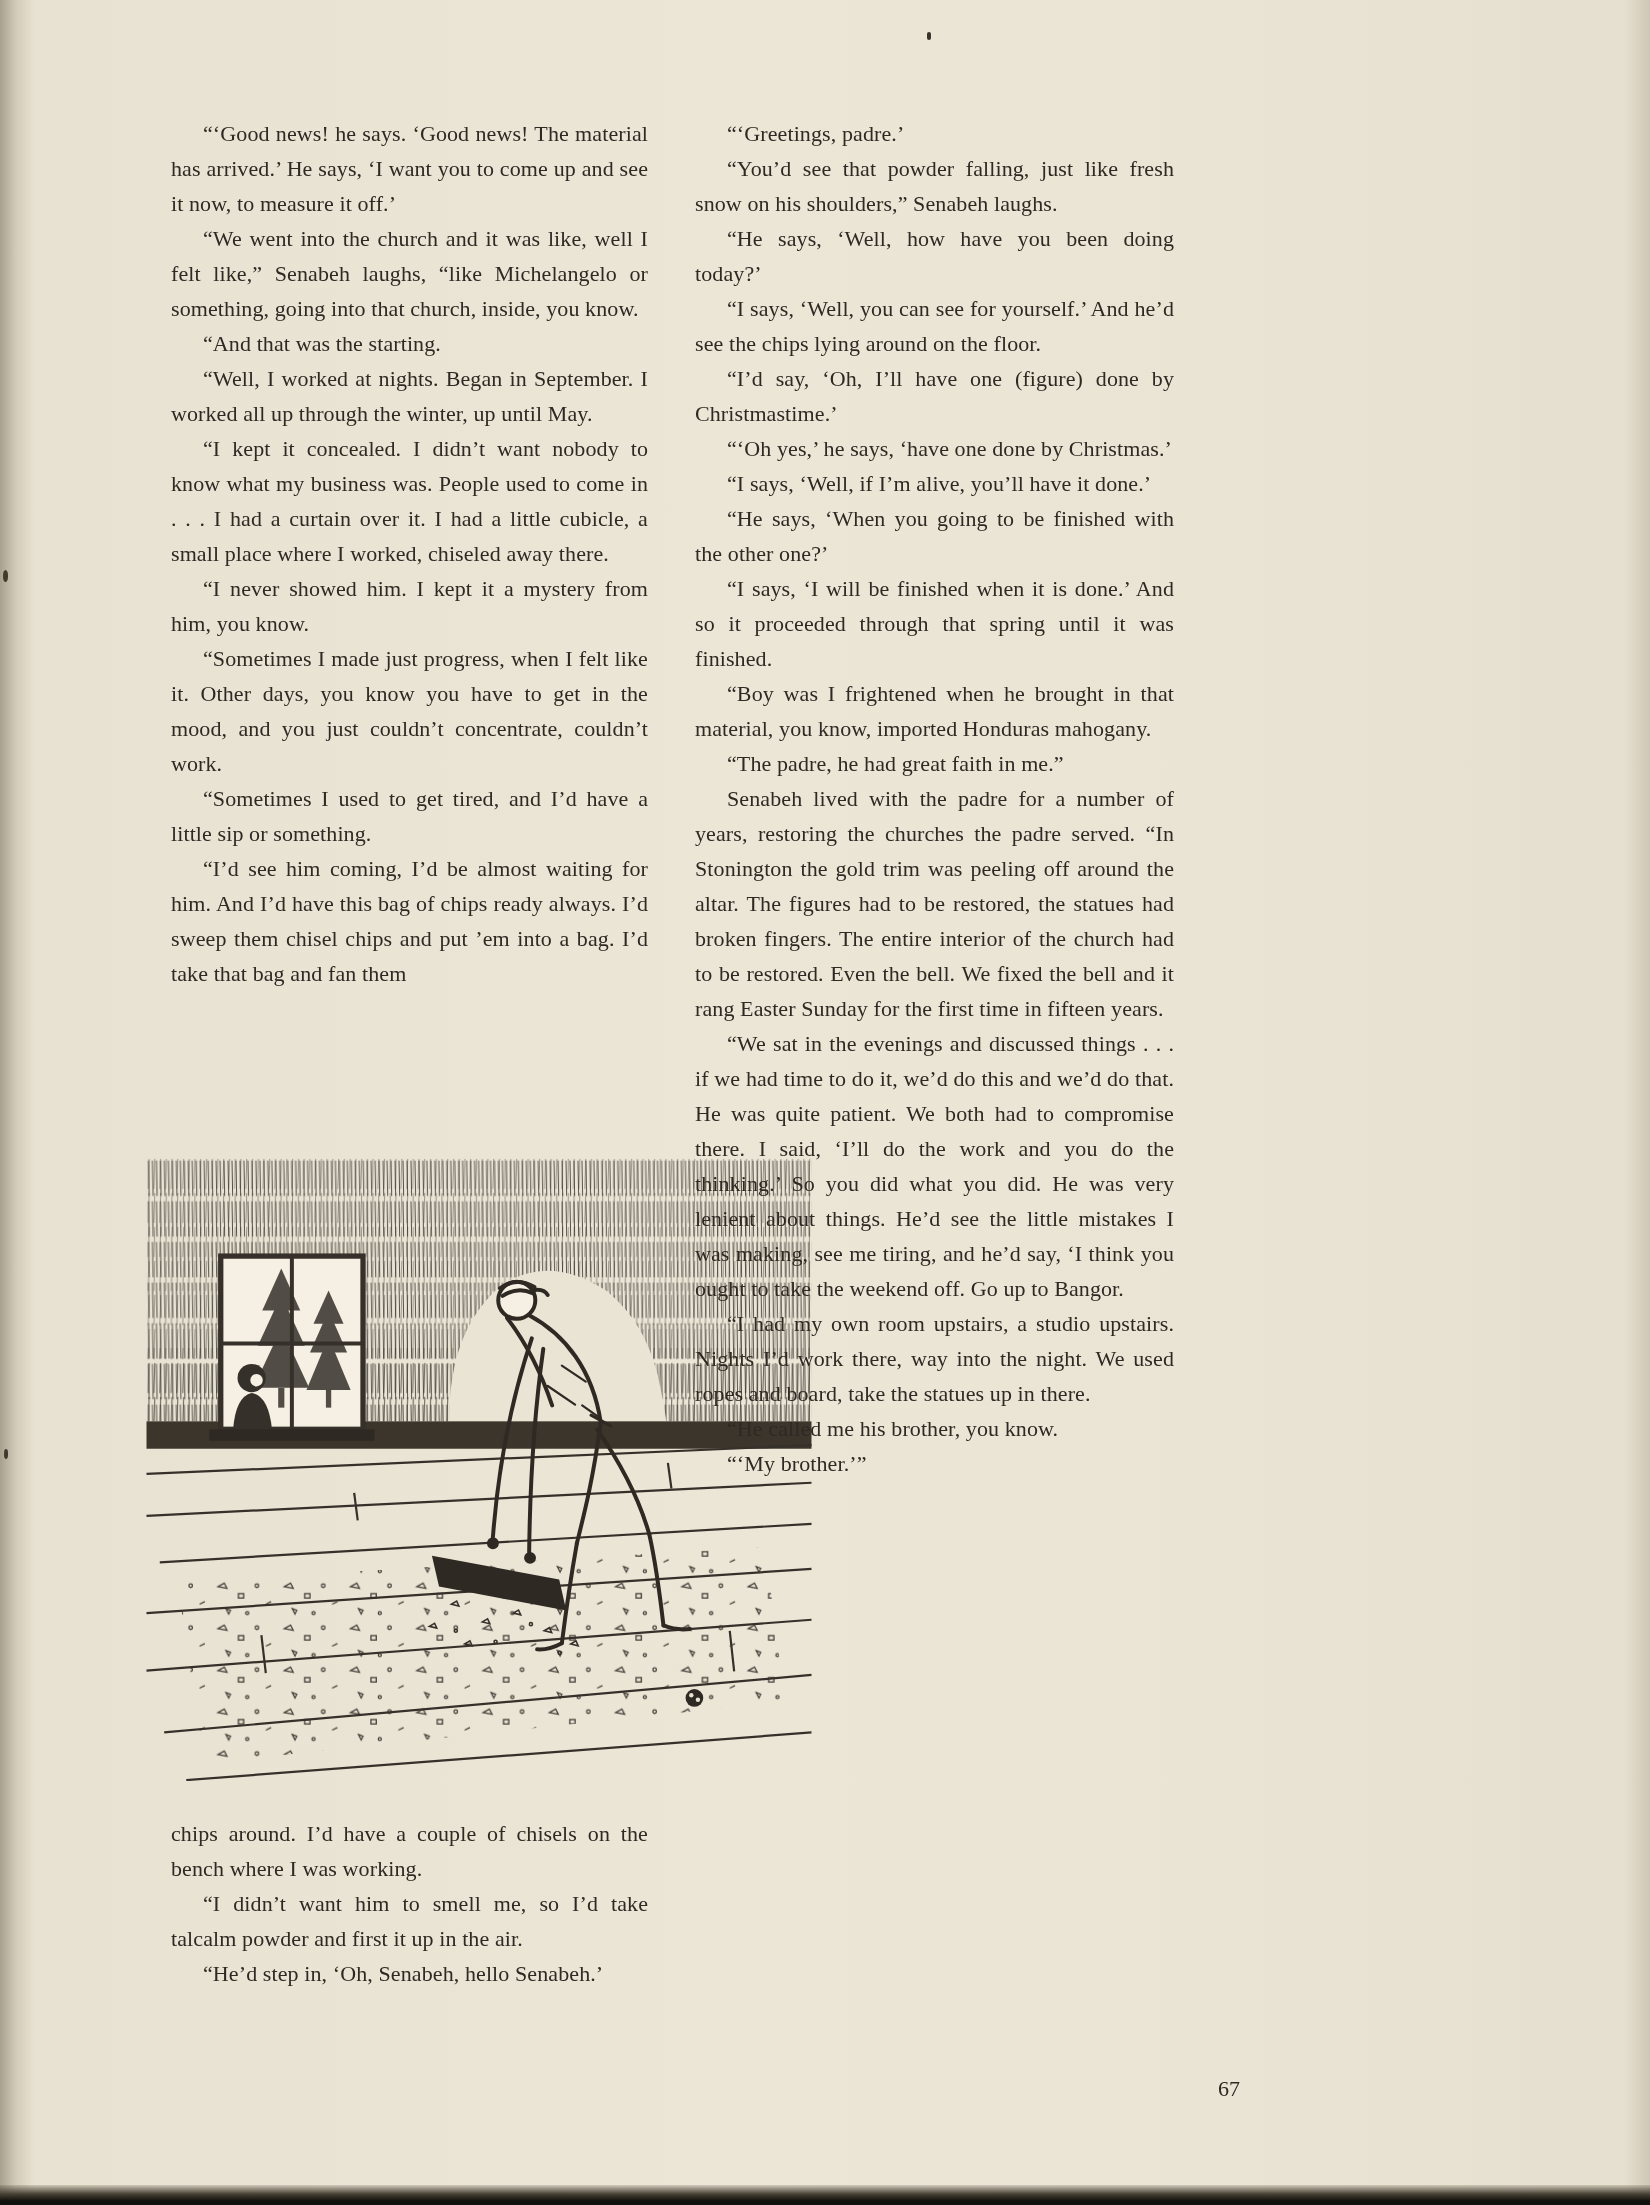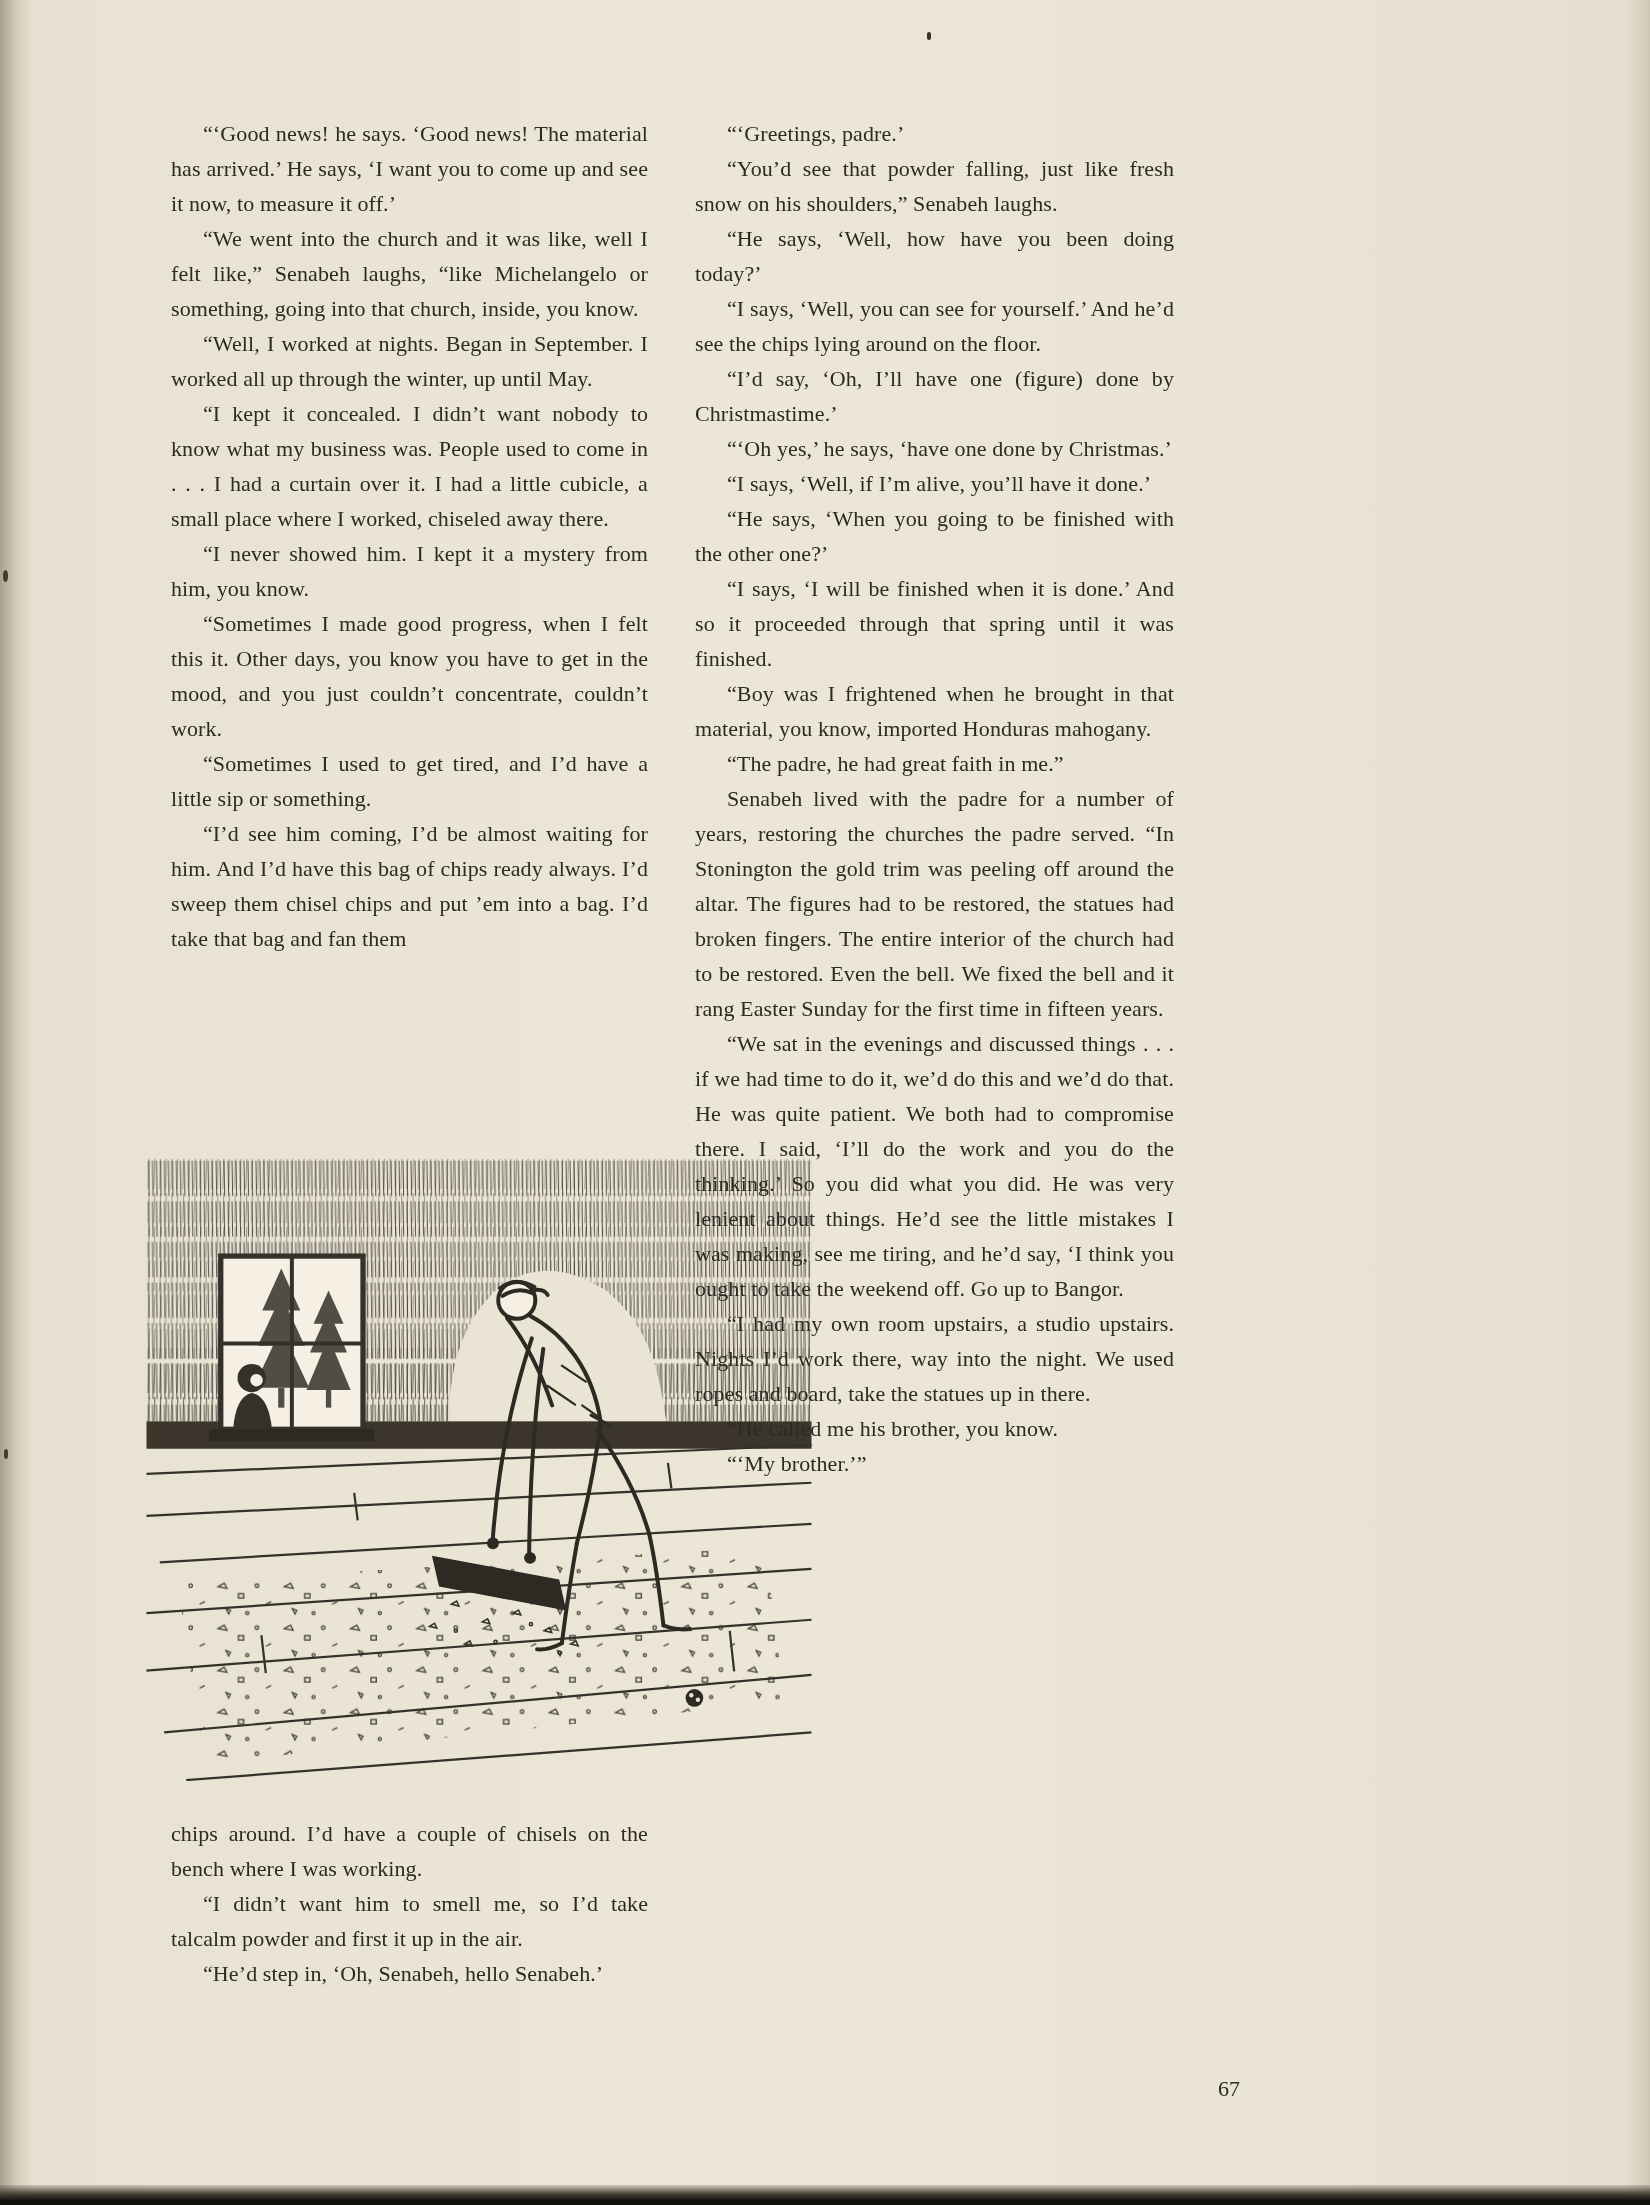--- a/index.html
+++ b/index.html
@@ -60,24 +60,25 @@
   .speck-3 { left: 3.5px;    top: 1449px; width: 4.4px; height: 9.7px; }
 </style>
 </head>
 <body>
 
 <div class="page">
 
   <div class="col col-left-top noindent-hold">
       <p class="para">“‘Good news! he says. ‘Good news! The material has arrived.’ He says, ‘I want you to come up and see it now, to measure it off.’</p>
       <p class="para">“We went into the church and it was like, well I felt like,” Senabeh laughs, “like Michelangelo or something, going into that church, inside, you know.</p>
+      <p class="para">“And that was the starting.</p>
       <p class="para">“Well, I worked at nights. Began in September. I worked all up through the winter, up until May.</p>
       <p class="para">“I kept it concealed. I didn’t want nobody to know what my business was. People used to come in . . . I had a curtain over it. I had a little cubicle, a small place where I worked, chiseled away there.</p>
       <p class="para">“I never showed him. I kept it a mystery from him, you know.</p>
-      <p class="para">“Sometimes I made good progress, when I felt this it. Other days, you know you have to get in the mood, and you just couldn’t concentrate, couldn’t work.</p>
+      <p class="para">“Sometimes I made just progress, when I felt like it. Other days, you know you have to get in the mood, and you just couldn’t concentrate, couldn’t work.</p>
       <p class="para">“Sometimes I used to get tired, and I’d have a little sip or something.</p>
       <p class="para">“I’d see him coming, I’d be almost waiting for him. And I’d have this bag of chips ready always. I’d sweep them chisel chips and put ’em into a bag. I’d take that bag and fan them</p>
     </div>
 
   <div class="figure">
     <svg viewBox="0 0 1505 1410" xmlns="http://www.w3.org/2000/svg">
       <defs>
         <pattern id="hatch" width="9" height="92" patternUnits="userSpaceOnUse">
           <path d="M4.5 6 L6 86" stroke="#35302a" stroke-width="2.2" fill="none" opacity="0.85"></path>
         </pattern>

